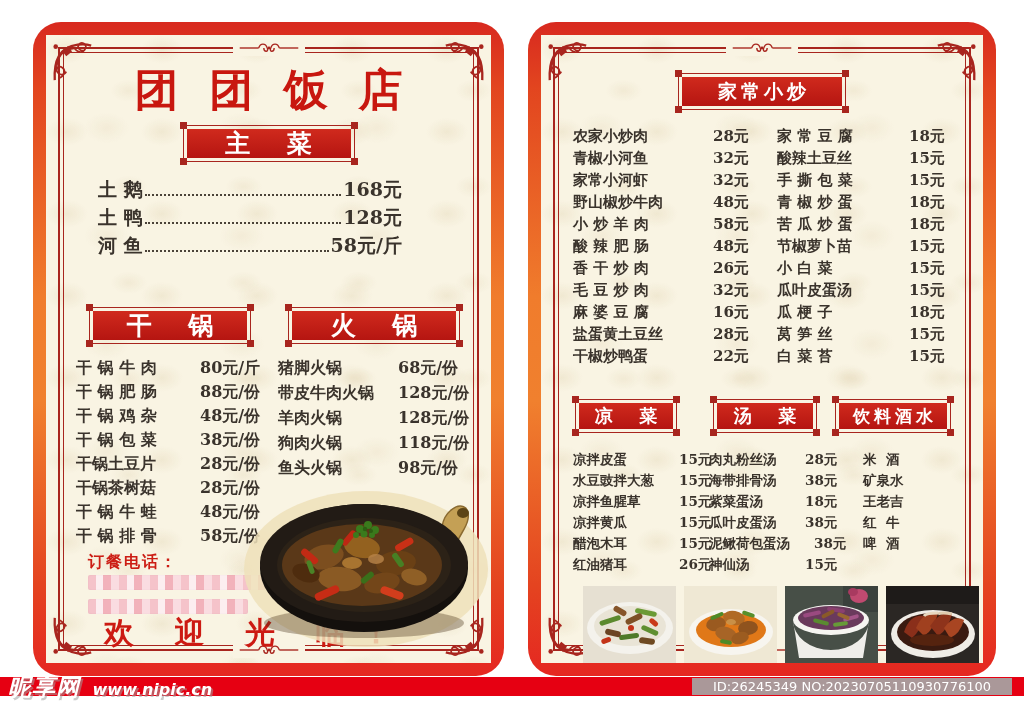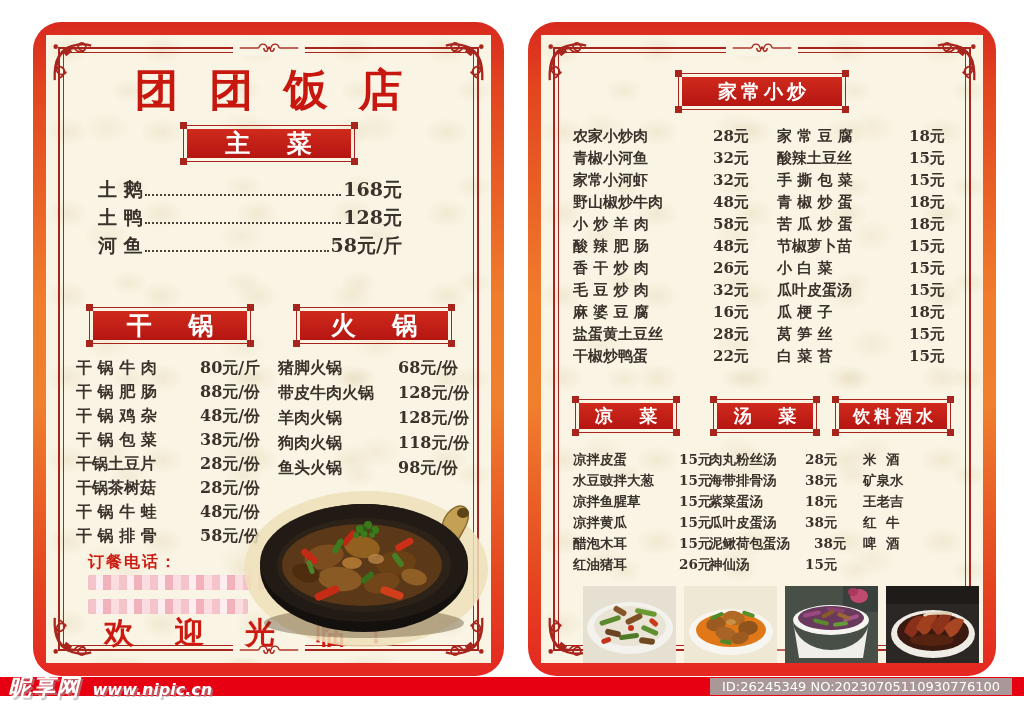--- a/index.html
+++ b/index.html
@@ -97,21 +97,21 @@
   .photos svg { width:93px; height:77px; display:block; }
 
   
   .footer-bar { position:absolute; left:0; top:677px; width:1024px; height:19px; background:#e60012; }
   .logo { position:absolute; left:8px; top:-5px; color:#ffffff; font-style:italic; font-weight:bold;
     font-family:"DejaVu Sans","Liberation Sans",sans-serif; white-space:nowrap;
     text-shadow:2px 2px 0 rgba(160,160,160,.55); }
   .logo-cn { font-size:23px; letter-spacing:1px; }
   .logo-url { font-size:16px; margin-left:7px; }
   .id-box { position:absolute; right:12px; top:1px; background:rgba(165,165,165,.92); color:#ffffff;
-    font-family:"DejaVu Sans","Liberation Sans",sans-serif; font-size:13px; line-height:17px; padding:0 12px; }
+    font-family:"DejaVu Sans","Liberation Sans",sans-serif; font-size:13px; line-height:17px; padding:0 21px; }
 </style>
 </head>
 <body>
 
 <svg width="0" height="0" style="position:absolute">
   <defs>
     <g id="flourish">
       <path d="M6 44 C5 24 10 10 30 7 C38 6 44 8 44 8" fill="none" stroke="#a8251e" stroke-width="2.4"></path>
       <path d="M8 34 C8 20 14 12 26 11" fill="none" stroke="#a8251e" stroke-width="1.6"></path>
       <path d="M10 42 C16 40 18 34 14 31 C10 28 6 32 9 36 C11 39 16 39 18 35" fill="none" stroke="#a8251e" stroke-width="1.8"></path>
@@ -225,21 +225,21 @@
             </div>
 
             <div class="row">
               <span class="nm">干 锅 排 骨</span>
               <span class="pr">58元/份</span>
             </div>
           </div>
       </div>
 
       <div class="kcol col-hot">
-        <div class="hbox sp10" style="position:relative; width:156px; margin:0 auto 14px;">
+        <div class="hbox sp10" style="position:relative; width:172px; margin:0 auto 14px;">
           <div class="hbar">火 锅</div>
         </div>
         <div>
 
             <div class="row">
               <span class="nm">猪脚火锅</span>
               <span class="pr">68元/份</span>
             </div>
 
             <div class="row">

